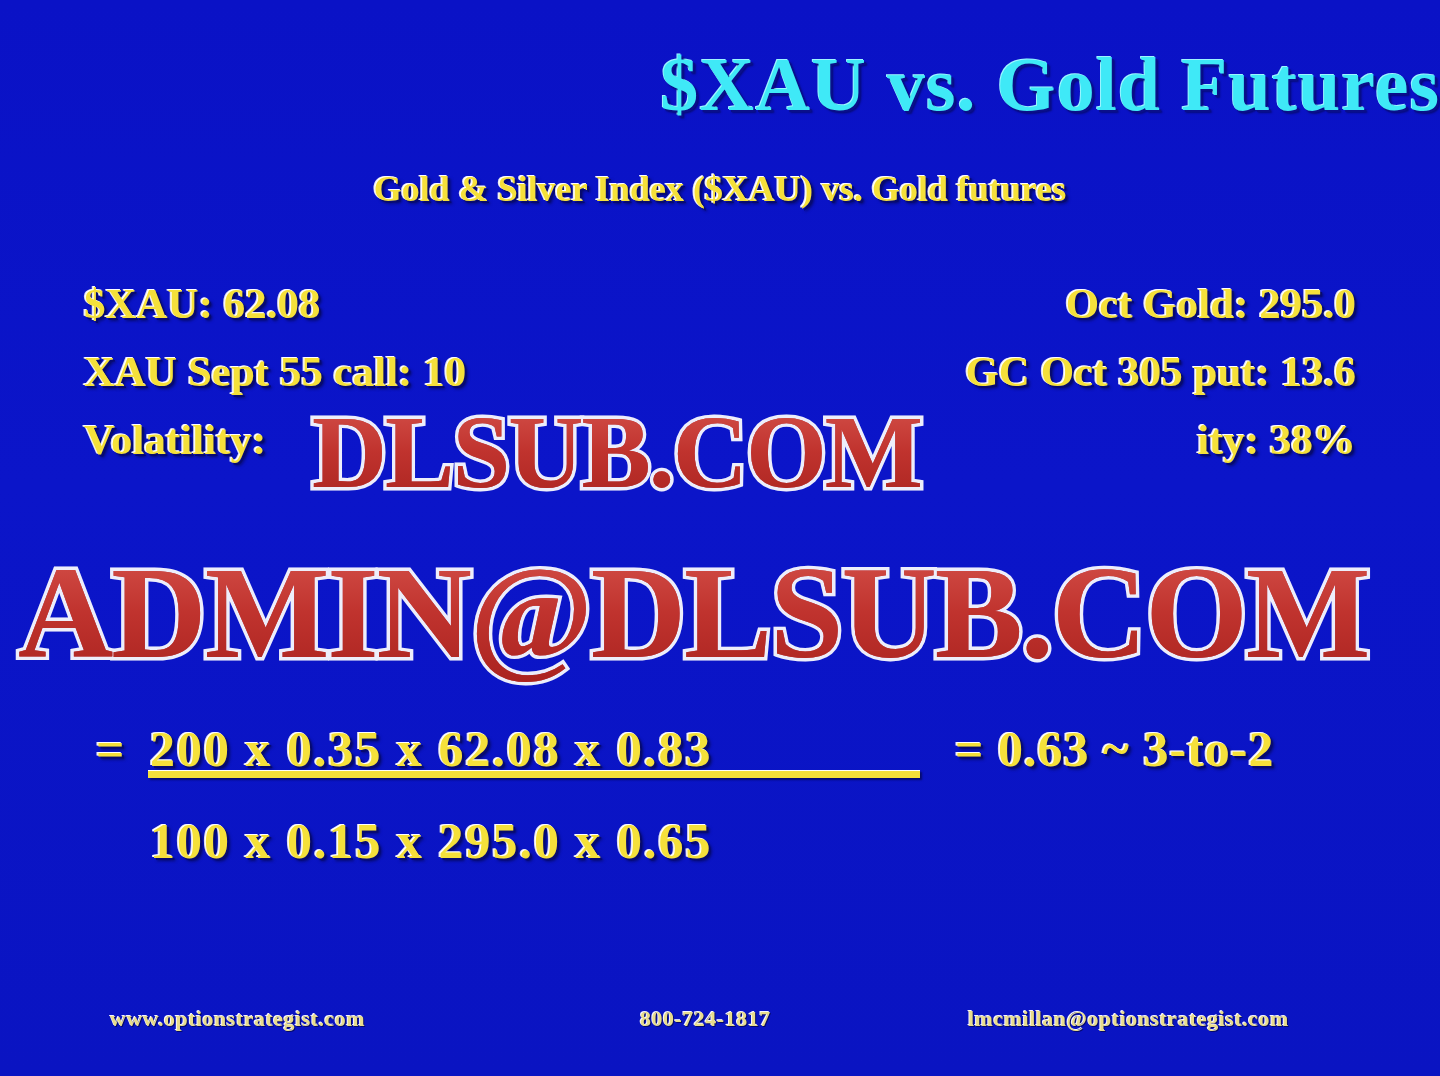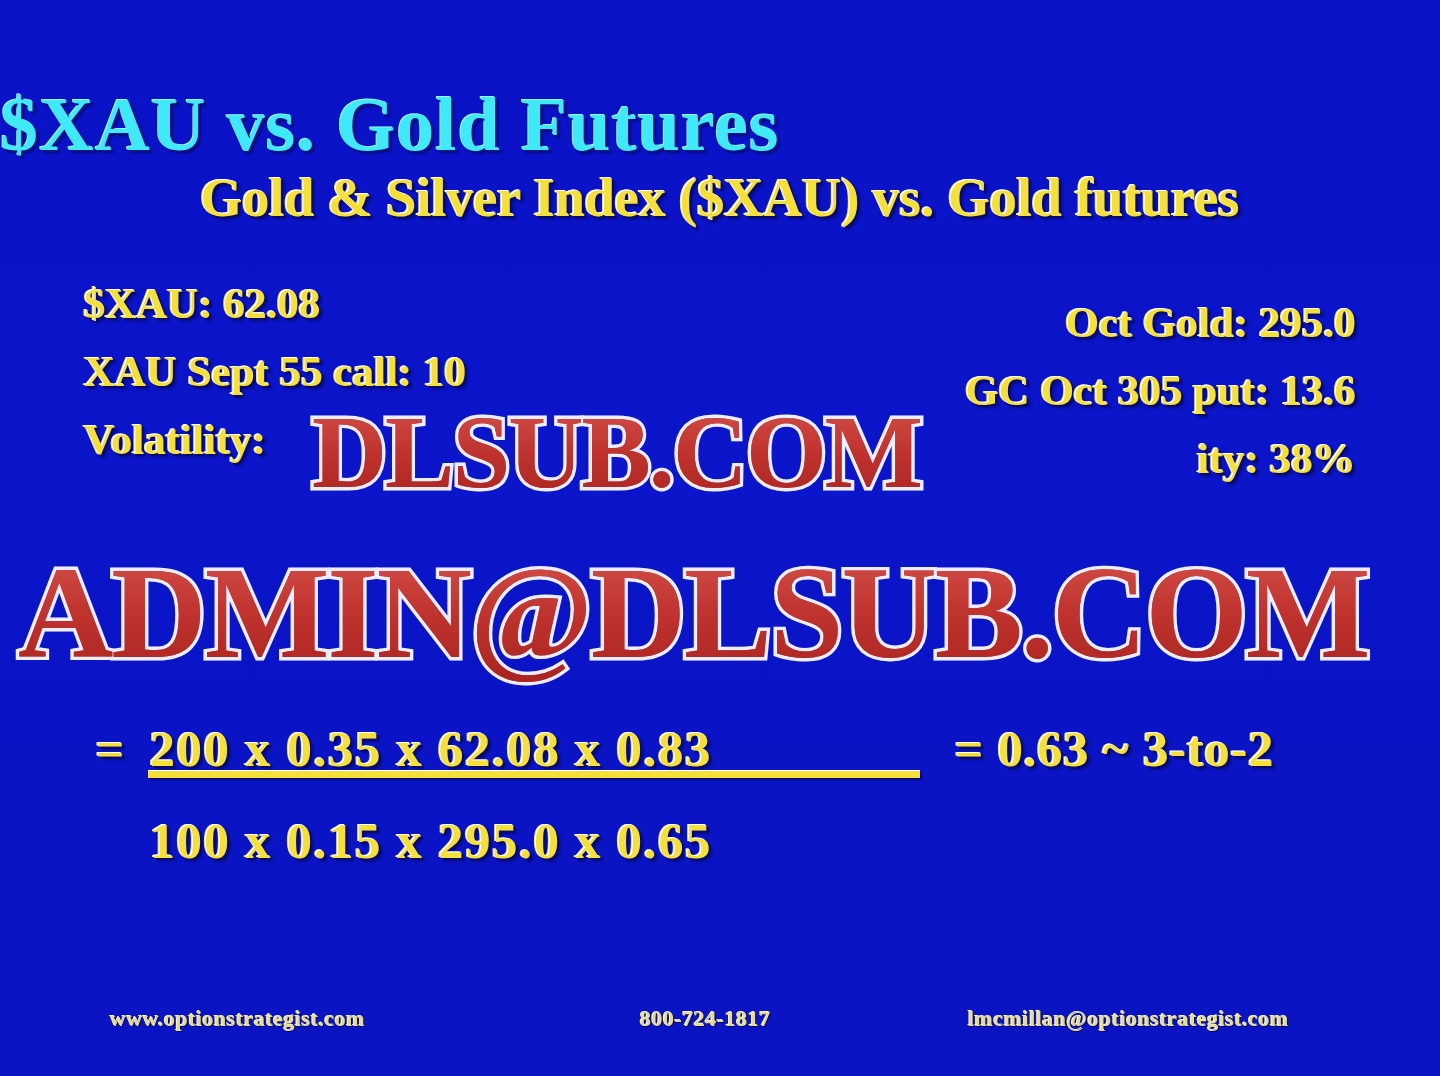--- a/index.html
+++ b/index.html
@@ -23,42 +23,41 @@
     background: linear-gradient(180deg, #0a12c6 0%, #0b15c9 45%, #0a14c2 100%);
     overflow: hidden;
   }
 
   
   .title {
     position: absolute;
     top: 46px;
     left: 0;
     width: 100%;
-    text-align: left;
+    text-align: right;
     font-size: 76px;
     font-weight: bold;
     line-height: 1.0;
     color: #3fe9f7;
     letter-spacing: 1px;
     text-shadow:
       2px 2px 0 #0a0f8a,
       3px 3px 2px rgba(4,6,60,0.55),
       -1px -1px 0 #9cf6ff;
     white-space: nowrap;
-    margin-top: 40px;
   }
 
   
   .subtitle {
     position: absolute;
     top: 171px;
     left: 0;
     width: 100%;
     text-align: center;
-    font-size: 54px;
+    font-size: 36px;
     font-weight: bold;
     line-height: 1.0;
     color: #f5e03a;
     white-space: nowrap;
     text-shadow:
       -1px -1px 0 #ffffff,
       -2px -1px 0 #e8e8f2,
       2px 2px 0 #070a70,
       3px 3px 3px rgba(3,5,50,0.6);
   }
@@ -85,21 +84,21 @@
     line-height: 1.0;
     color: #f5e03a;
     white-space: nowrap;
     text-shadow:
       -1px -1px 0 #ffffff,
       -2px -1px 0 #dcdcee,
       2px 2px 0 #070a70,
       3px 3px 3px rgba(3,5,50,0.6);
   }
   .data-left  { left: 0; }
-  .data-right { right: 0; margin-top: 19px; }
+  .data-right { right: 0; }
 
   
   .formula {
     position: absolute;
     top: 712px;
     left: 0;
     width: 100%;
     white-space: nowrap;
   }
 

